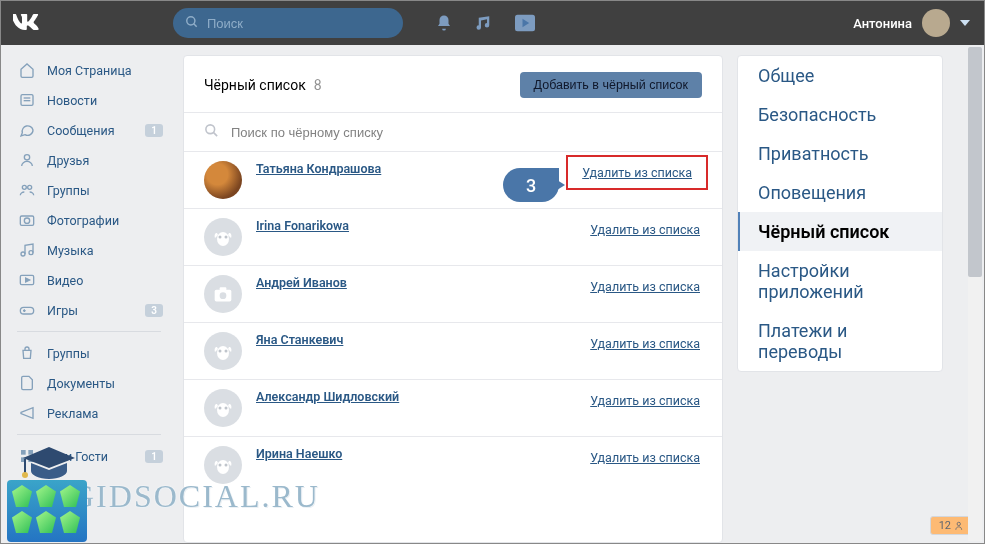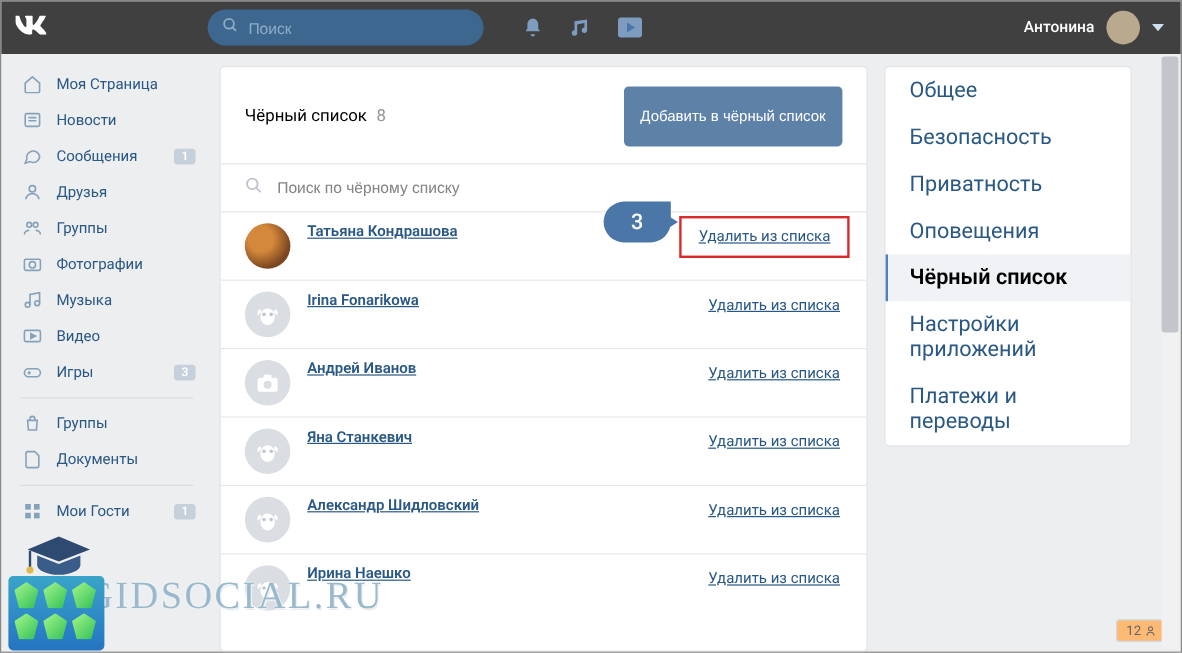--- a/index.html
+++ b/index.html
@@ -48,22 +48,22 @@
 .leftnav .badge { margin-left:auto; background:#c5d0db; color:#fff; font-size:10px; font-weight:600; padding:1px 6px; border-radius:3px; }
 .main { flex:1; display:flex; gap:14px; min-width:0; }
 .card {
   background:#fff; border:1px solid #e2e4e8; border-radius:4px;
 }
 .blacklist { width:540px; display:flex; flex-direction:column; }
 .bl-head { padding:16px 20px 14px; border-bottom:1px solid #e7e8ec; display:flex; align-items:center; }
 .bl-head h2 { font-size:14px; font-weight:400; color:#000; }
 .bl-head .count { color:#939393; margin-left:8px; font-size:14px; }
 .addbtn {
-  margin-left:auto; background:#5e81a8; color:#ffffff; border:none;
-  padding:18px 14px; font-size:12.5px; border-radius:4px; cursor:pointer;
+  margin-left:auto; background:#5e81a8; color:#0f172a; border:none;
+  padding:6px 14px; font-size:12.5px; border-radius:4px; cursor:pointer;
 }
 .bl-search { padding:10px 20px; border-bottom:1px solid #e7e8ec; display:flex; align-items:center; }
 .bl-search .sicon2 { color:#c0c4cc; margin-right:12px; }
 .bl-search input { border:none; outline:none; font-size:13px; width:100%; }
 .bl-search input::placeholder { color:#828282; }
 .bl-list { overflow-y:auto; }
 .bl-item {
   display:flex; align-items:flex-start; padding:9px 20px;
   border-bottom:1px solid #e7e8ec;
 }
@@ -247,20 +247,28 @@
         <span>Группы</span>
       </a>
       <a href="#">
         <span class="licon">
           <svg width="16" height="16" viewBox="0 0 24 24" fill="none" stroke="currentColor" stroke-width="2">
             <path d="M6 2h9l5 5v13a2 2 0 01-2 2H6a2 2 0 01-2-2V4a2 2 0 012-2z"></path>
           </svg>
         </span>
         <span>Документы</span>
       </a>
+      <a href="#">
+        <span class="licon">
+          <svg width="16" height="16" viewBox="0 0 24 24" fill="none" stroke="currentColor" stroke-width="2">
+            <path d="M3 11l18-7v16L3 13z"></path>
+          </svg>
+        </span>
+        <span>Реклама</span>
+      </a>
       <div class="sep"></div>
       <a href="#">
         <span class="licon">
           <svg width="16" height="16" viewBox="0 0 24 24" fill="currentColor">
             <rect x="3" y="3" width="7" height="7"></rect>
             <rect x="14" y="3" width="7" height="7"></rect>
             <rect x="3" y="14" width="7" height="7"></rect>
             <rect x="14" y="14" width="7" height="7"></rect>
           </svg>
         </span>

